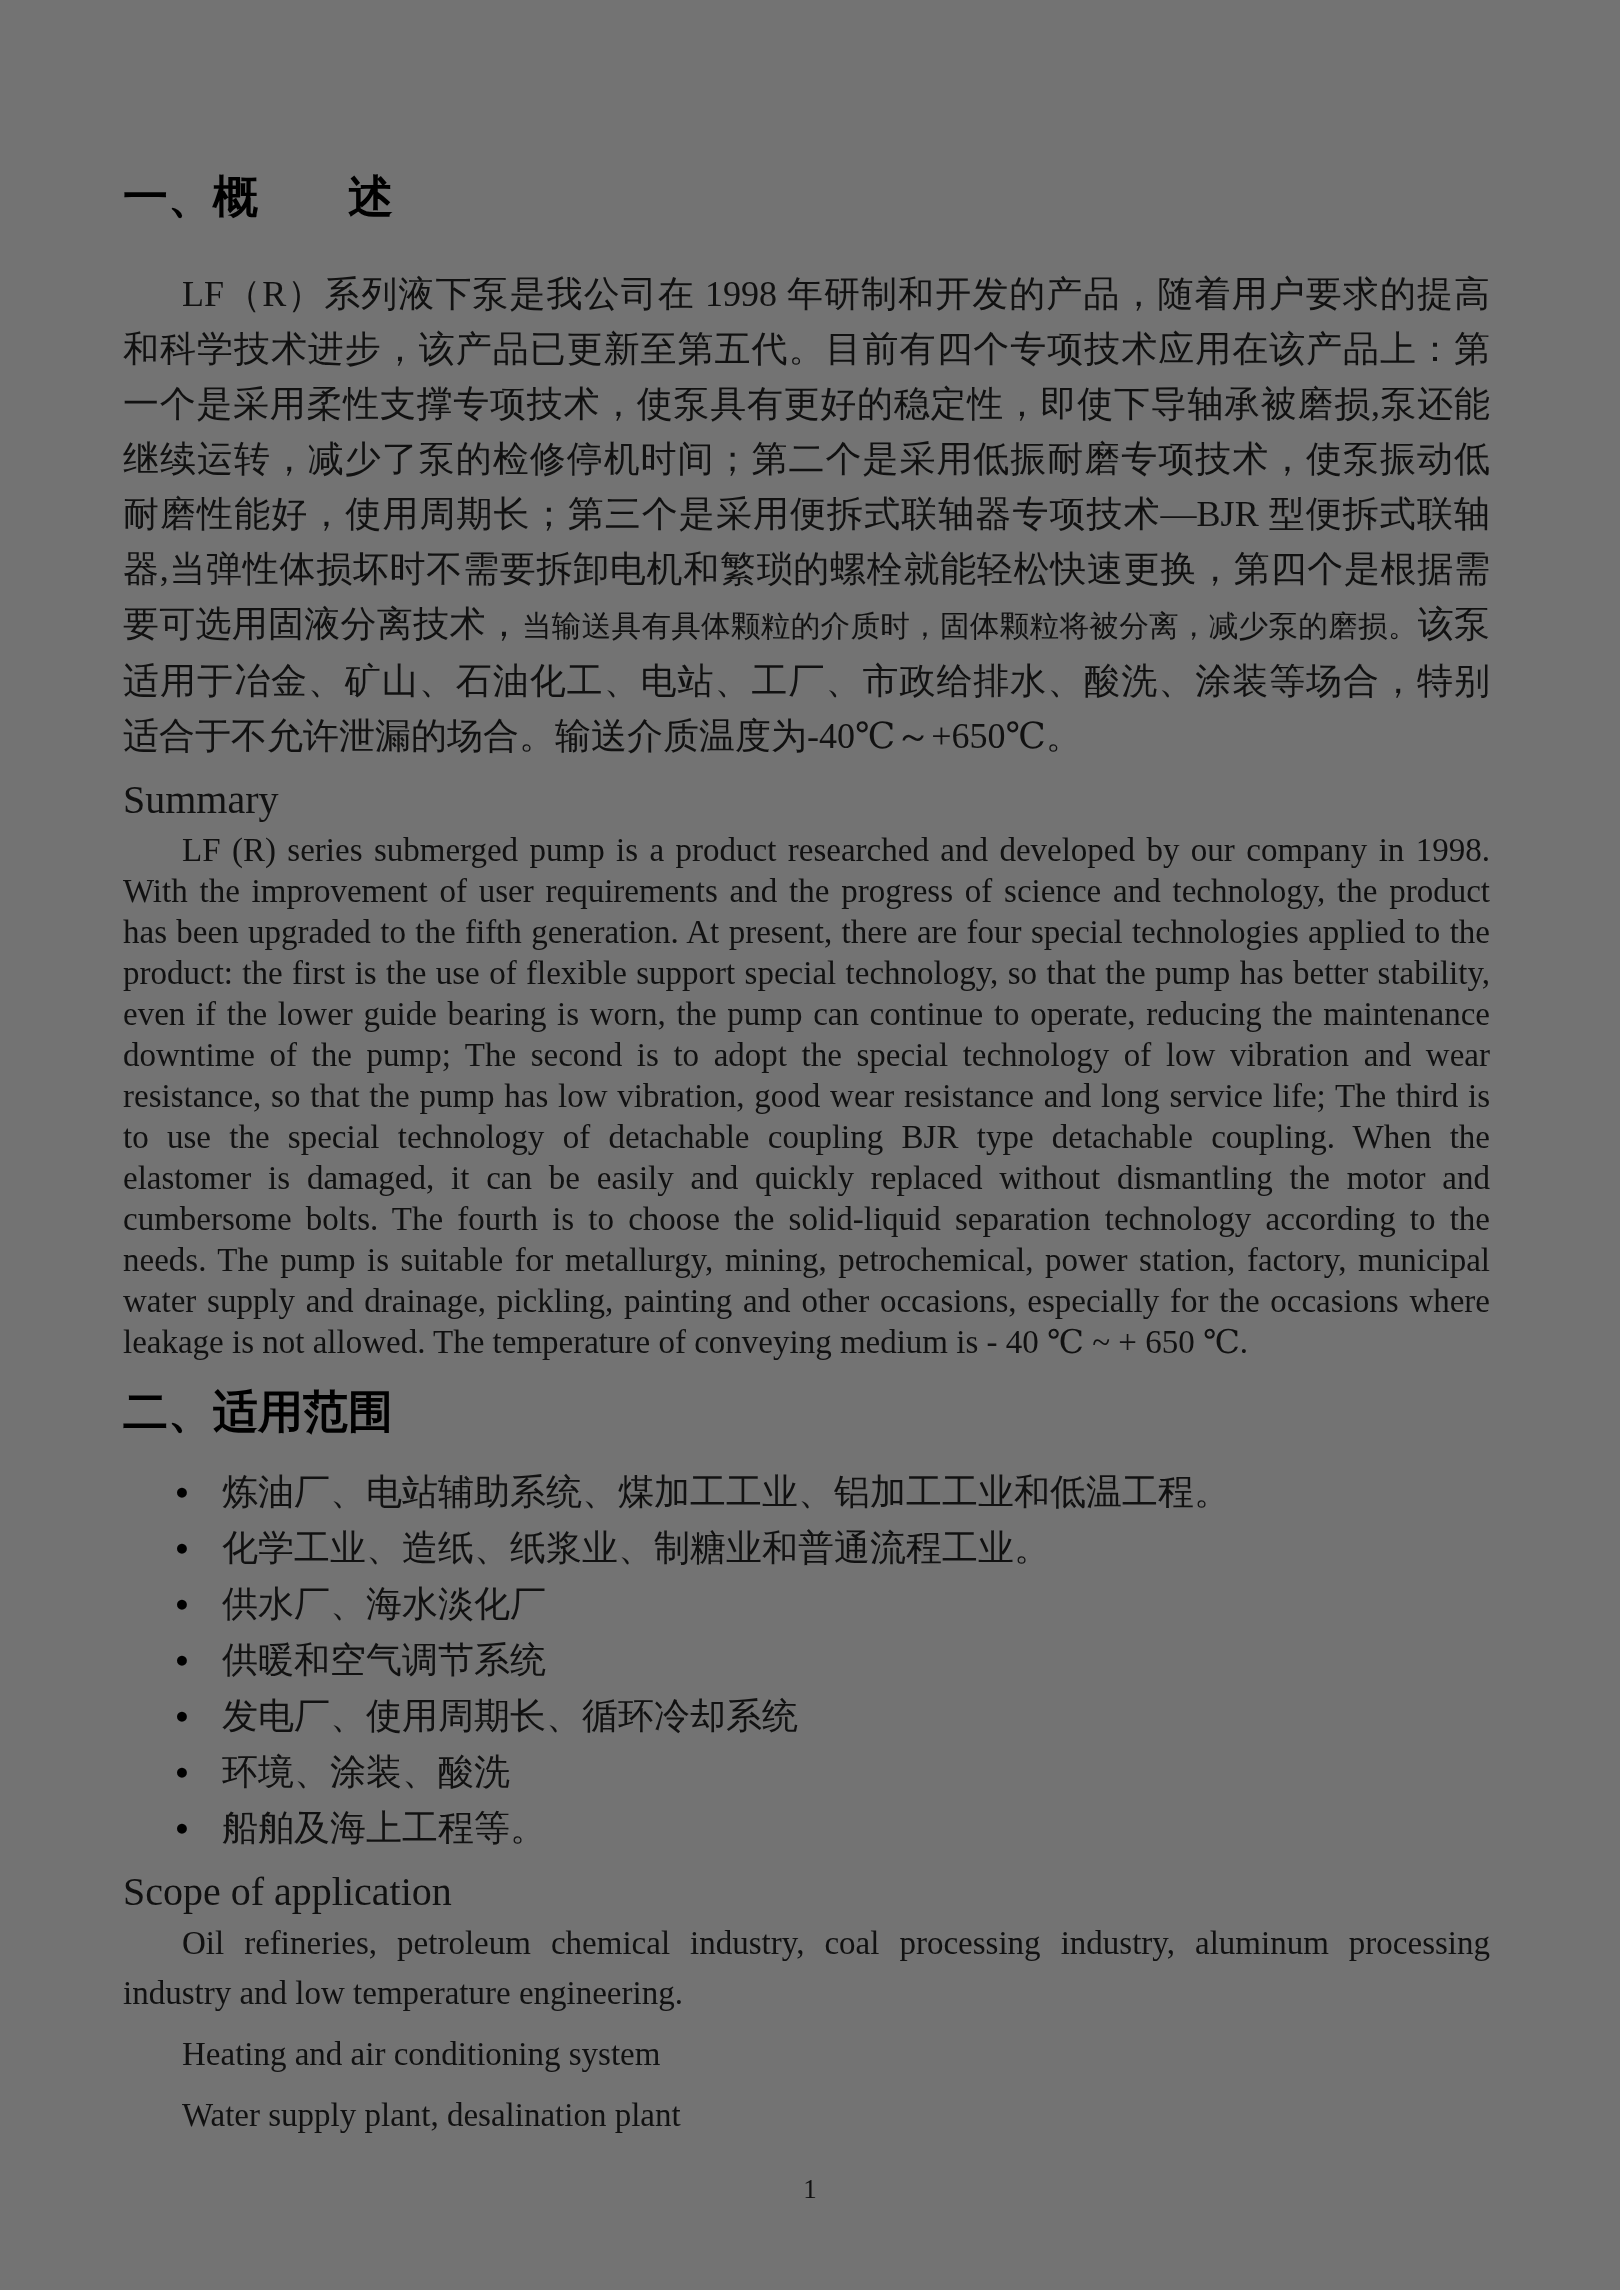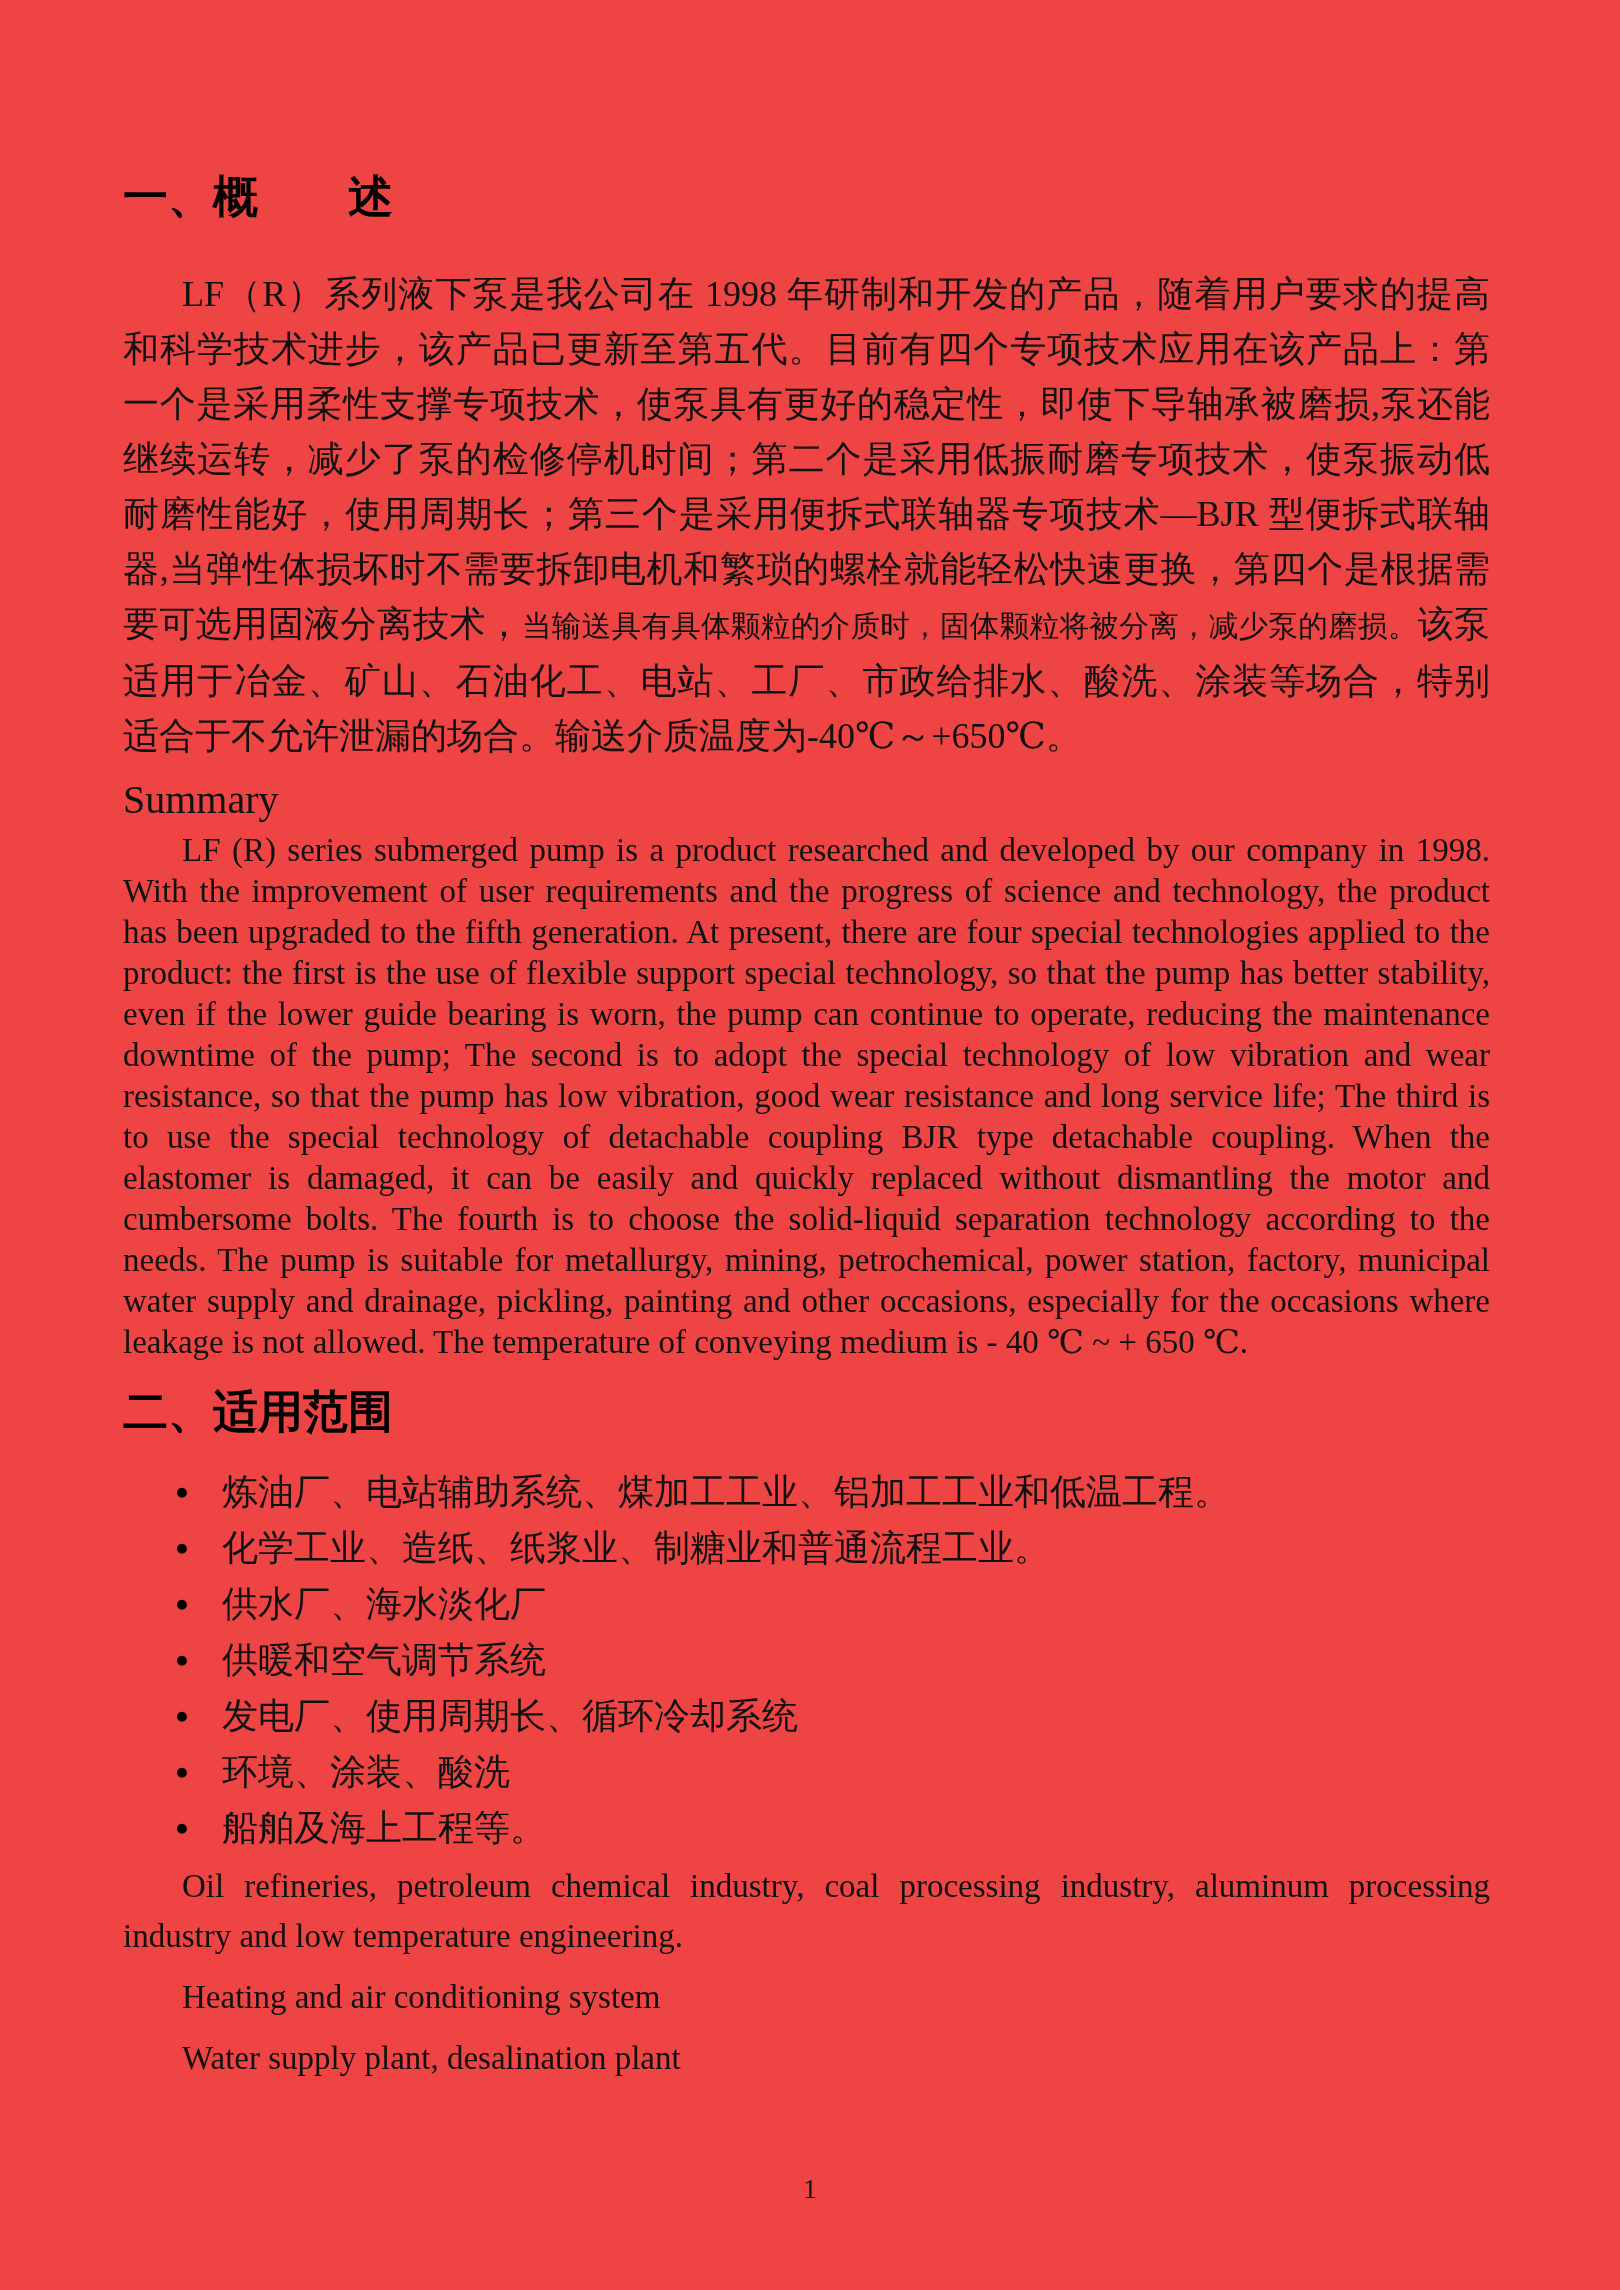--- a/index.html
+++ b/index.html
@@ -1,19 +1,19 @@
 <!DOCTYPE html>
 <html style="font-size:14.3px"><head>
 <meta charset="utf-8">
 <style>
   html,body{margin:0;padding:0;background:#e9e9e9;}
   .page{
     position:relative;
     width:1620px;height:2291px;
-    background:#ef4444;
+    background:#737373;
     box-sizing:border-box;
     padding:170px 130px 0 123px;
     font-family:"Liberation Serif","DejaVu Serif",serif;
     color:#111111;
     overflow:hidden;
   }
   h1.doc-heading{
     font-family:"Liberation Sans","DejaVu Sans",sans-serif;
     font-weight:bold;
     font-size:45px;
@@ -118,20 +118,21 @@
     <li>
         <span class="dot">●</span>
         <span>环境、涂装、酸洗</span>
       </li>
     <li>
         <span class="dot">●</span>
         <span>船舶及海上工程等。</span>
       </li>
   </ul>
 
+  <p class="label-line scope-label">Scope of application</p>
 
   <p class="scope-para first">Oil refineries, petroleum chemical industry, coal processing industry, aluminum processing industry and low temperature engineering.</p>
   <p class="scope-para">Heating and air conditioning system</p>
   <p class="scope-para">Water supply plant, desalination plant</p>
 
   <div class="page-number">1</div>
 
 </div>
 
 

